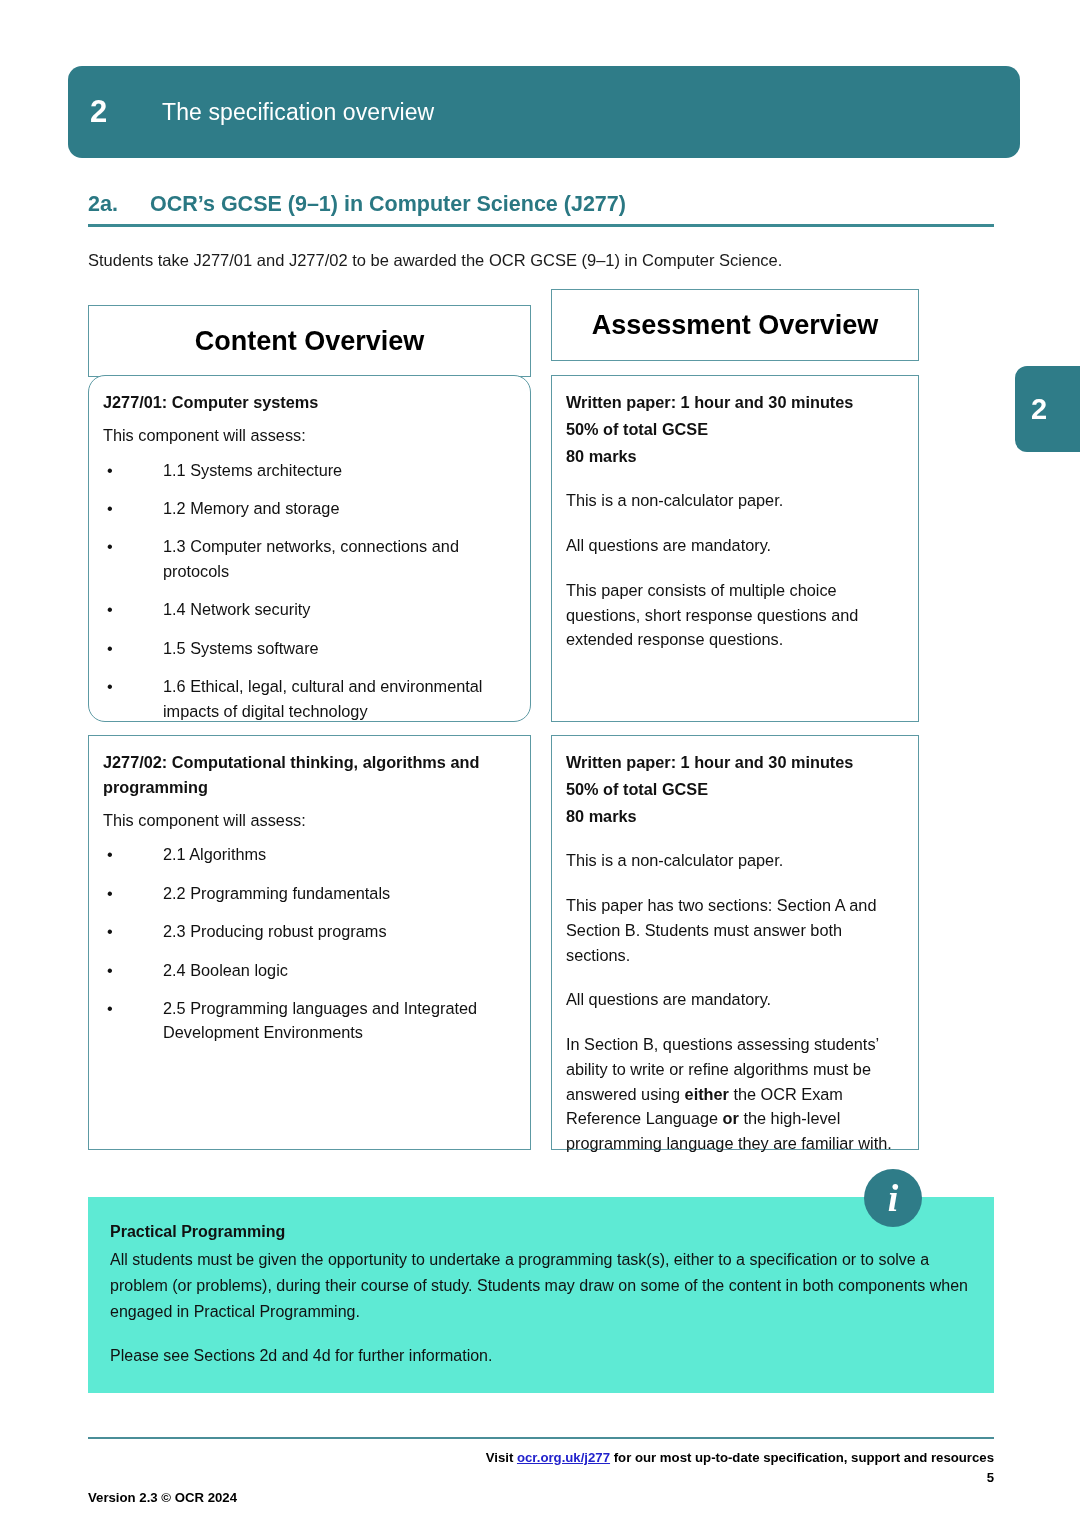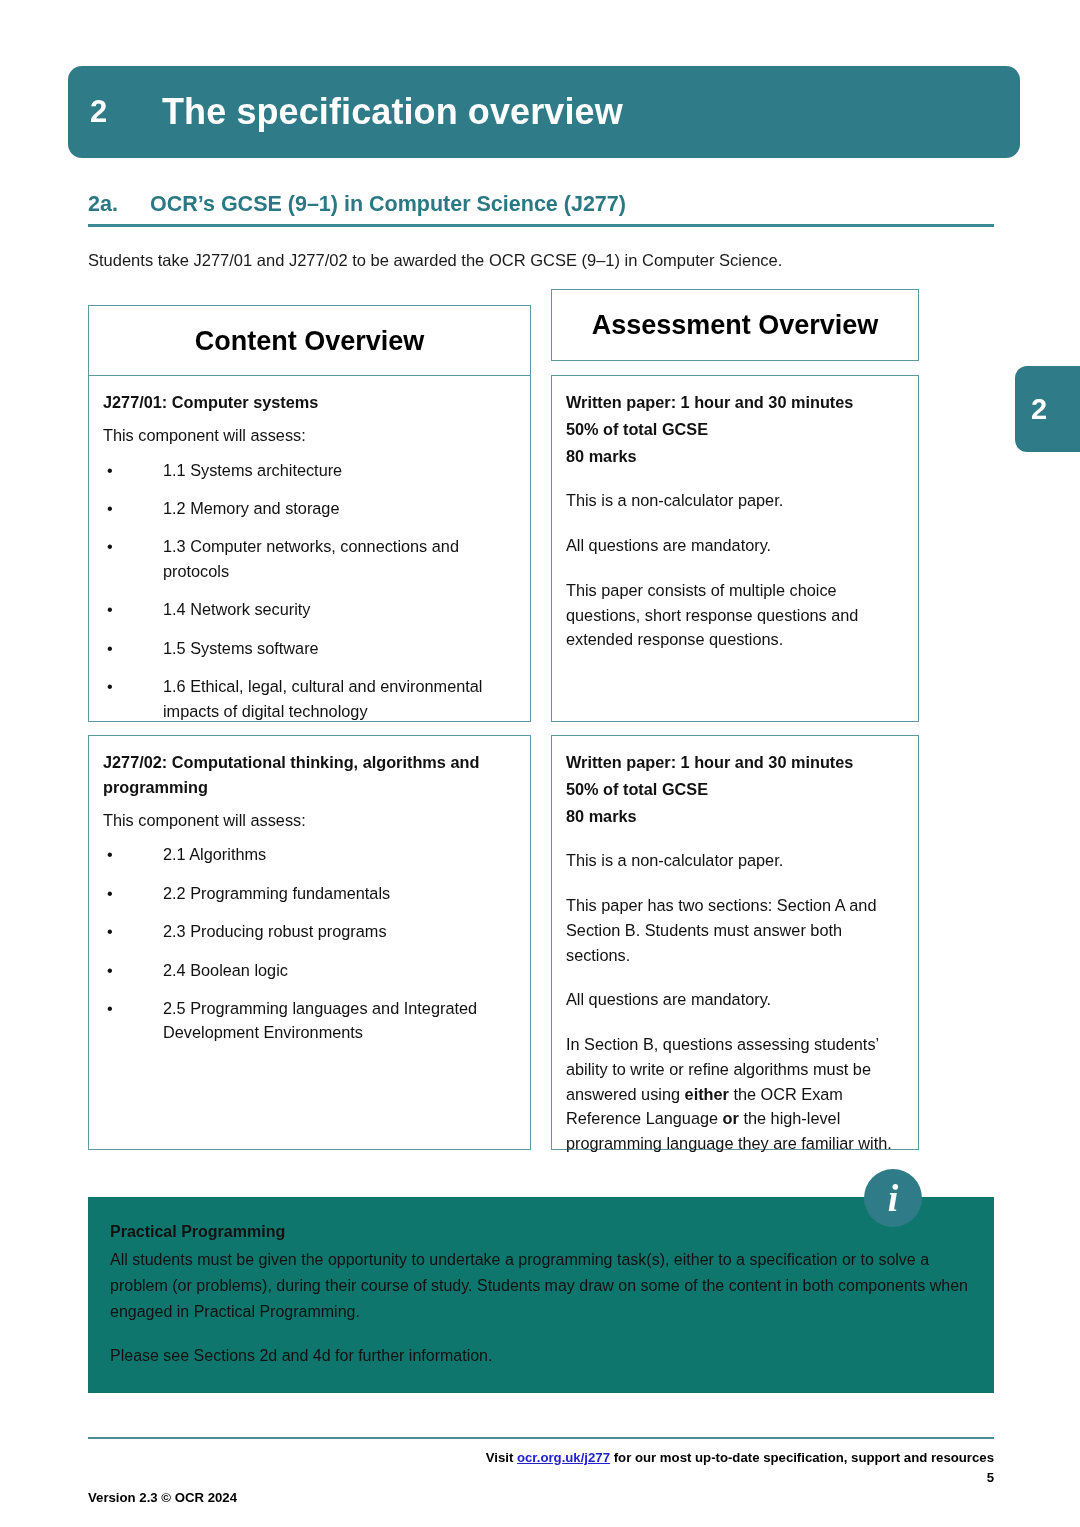--- a/index.html
+++ b/index.html
@@ -38,22 +38,22 @@
   }
   .section-band .sec-num {
     color: #ffffff;
     font-size: 31px;
     font-weight: bold;
     width: 72px;
     flex: none;
   }
   .section-band .sec-title {
     color: #ffffff;
-    font-size: 36px;
-    font-weight: bold;
+    font-size: 23px;
+    font-weight: normal;
     letter-spacing: 0.1px;
   }
 
   
   .chapter-tab {
     position: absolute;
     left: 1015px;
     top: 366px;
     width: 86px;
     height: 86px;
@@ -159,21 +159,21 @@
     font-size: 16.3px;
     line-height: 1.5;
   }
 
   
   .callout {
     position: absolute;
     left: 88px;
     top: 1197px;
     width: 906px;
-    background: #0f766e;
+    background: #5eead4;
     box-sizing: border-box;
     padding: 22px 26px 24px 22px;
   }
   .callout .co-title {
     font-size: 16px;
     font-weight: bold;
     margin: 0 0 2px 0;
   }
   .callout p {
     margin: 0;
@@ -259,21 +259,21 @@
       <span class="htitle">Content Overview</span>
     </div>
   </div>
   <div class="col-right" style="top:289px;">
     <div class="hbox">
       <span class="htitle">Assessment Overview</span>
     </div>
   </div>
 
   <div class="col-left" style="top:375px;">
-    <div class="cbox" style="height:347px;">
+    <div class="cbox" style="height:347px;border-radius:17px;">
       <p class="bold">J277/01: Computer systems</p>
       <p class="gap-sm">This component will assess:</p>
       <ul class="bullets">
         <li>
           <span class="bullet-dot">•</span>
           <span>1.1 Systems architecture</span>
         </li>
         <li>
           <span class="bullet-dot">•</span>
           <span>1.2 Memory and storage</span>

